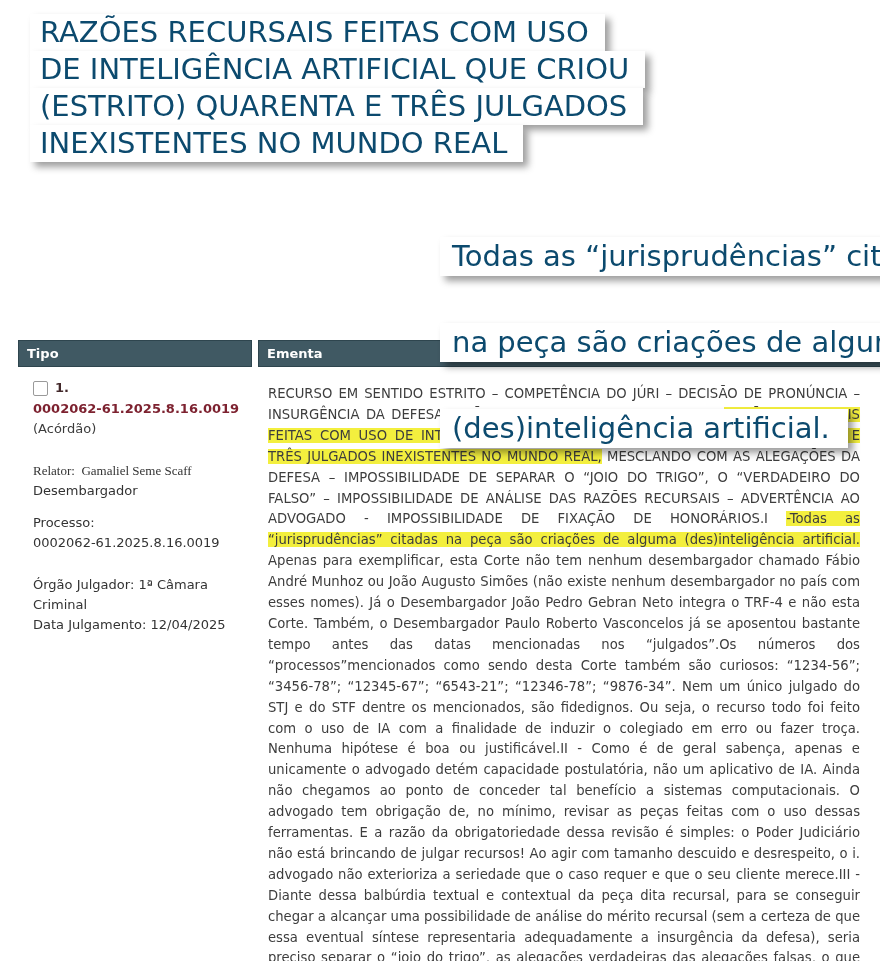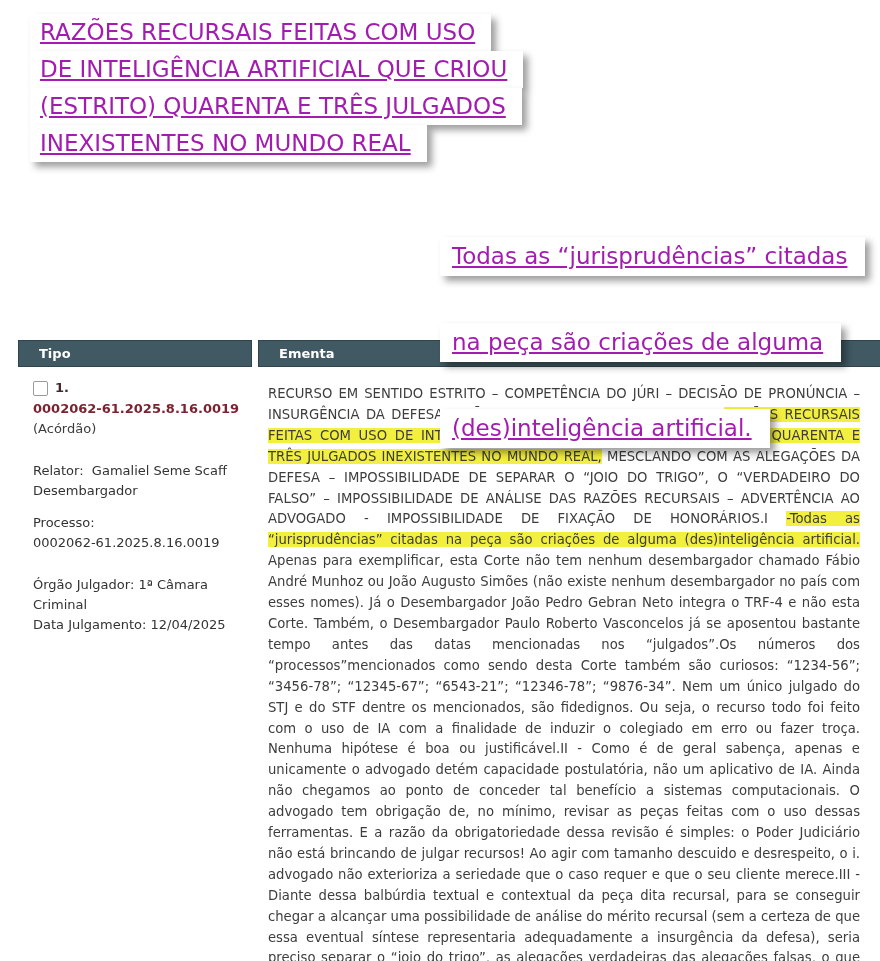--- a/index.html
+++ b/index.html
@@ -9,45 +9,44 @@
     font-family: "DejaVu Sans", sans-serif;
     position: relative;
     overflow: hidden;
   }
 
   
   .callout { position: absolute; z-index: 5; }
   .callout .line-box {
     display: table;
     background: #ffffff;
-    color: #a21caf;
-    font-size: 23px;
+    color: #0c4a6e;
+    font-size: 29px;
     line-height: 33px;
     padding: 2px 16px 2px 10px;
     white-space: nowrap;
     box-shadow: 5px 5px 7px rgba(0,0,0,0.38);
-    text-decoration: underline;
   }
   #callout-top { left: 30px; top: 14px; }
   #callout-right { left: 440px; top: 190px; }
   #callout-right .line-box { line-height: 35px; padding: 2px 18px 2px 12px; margin-top: 47px; }
 
   
   .col-header {
     position: absolute;
     top: 340px; height: 27px;
     background: #405963;
     border: 1px solid #2e454e;
     box-sizing: border-box;
     color: #ffffff;
     font-size: 13px;
     font-weight: bold;
     display: flex;
     align-items: center;
-    padding-left: 20px;
+    padding-left: 8px;
   }
   #tipo-header { left: 18px; width: 234px; }
   #ementa-header { left: 258px; width: 656px; }
 
   
   #tipo-content {
     position: absolute;
     left: 18px; top: 378px; width: 234px;
     box-sizing: border-box;
     padding-left: 15px;
@@ -60,21 +59,21 @@
     width: 13px; height: 13px;
     border: 1px solid #9a9a9a;
     border-radius: 2px;
     background: #ffffff;
     display: inline-block;
     flex: 0 0 auto;
   }
   .result-index { font-weight: bold; color: #42282a; }
   .proc-num-link { font-weight: bold; color: #7d2230; }
   .doc-type { color: #3c3c3c; margin-bottom: 22px; }
-  .relator-line { color: #333333; }
+  .relator-line { color: #333333; font-family: Liberation Serif, serif; }
   .relator-title { margin-bottom: 12px; }
   .processo-label { margin-top: 0; }
   .processo-value { margin-bottom: 22px; }
   .orgao-line { }
   .data-line { }
 
   
   #ementa-content {
     position: absolute;
     left: 258px; top: 375px; width: 604px;

